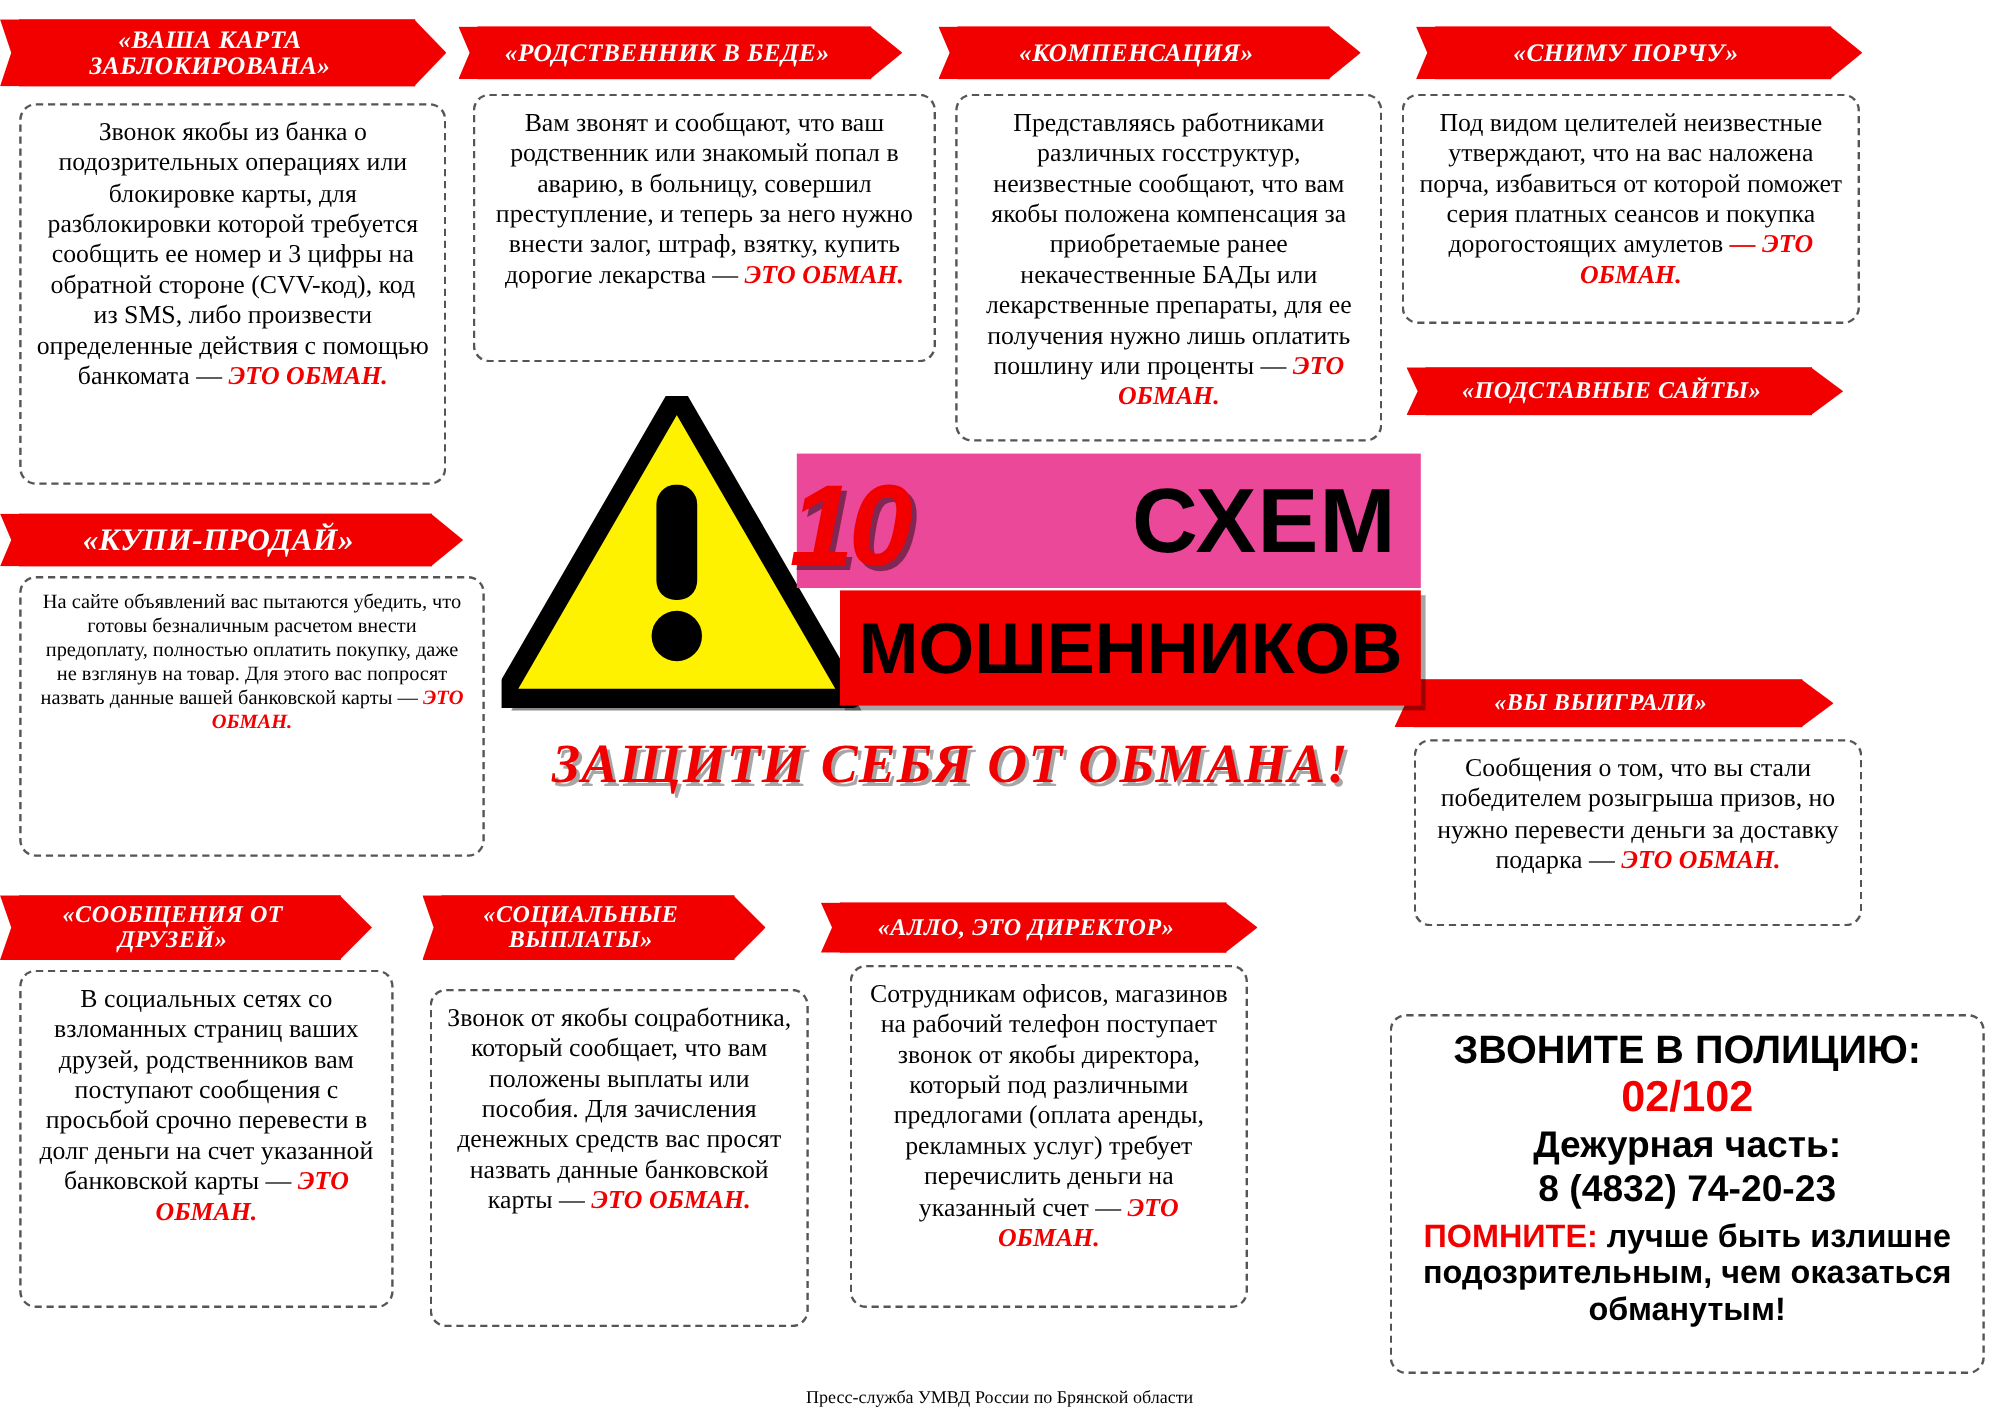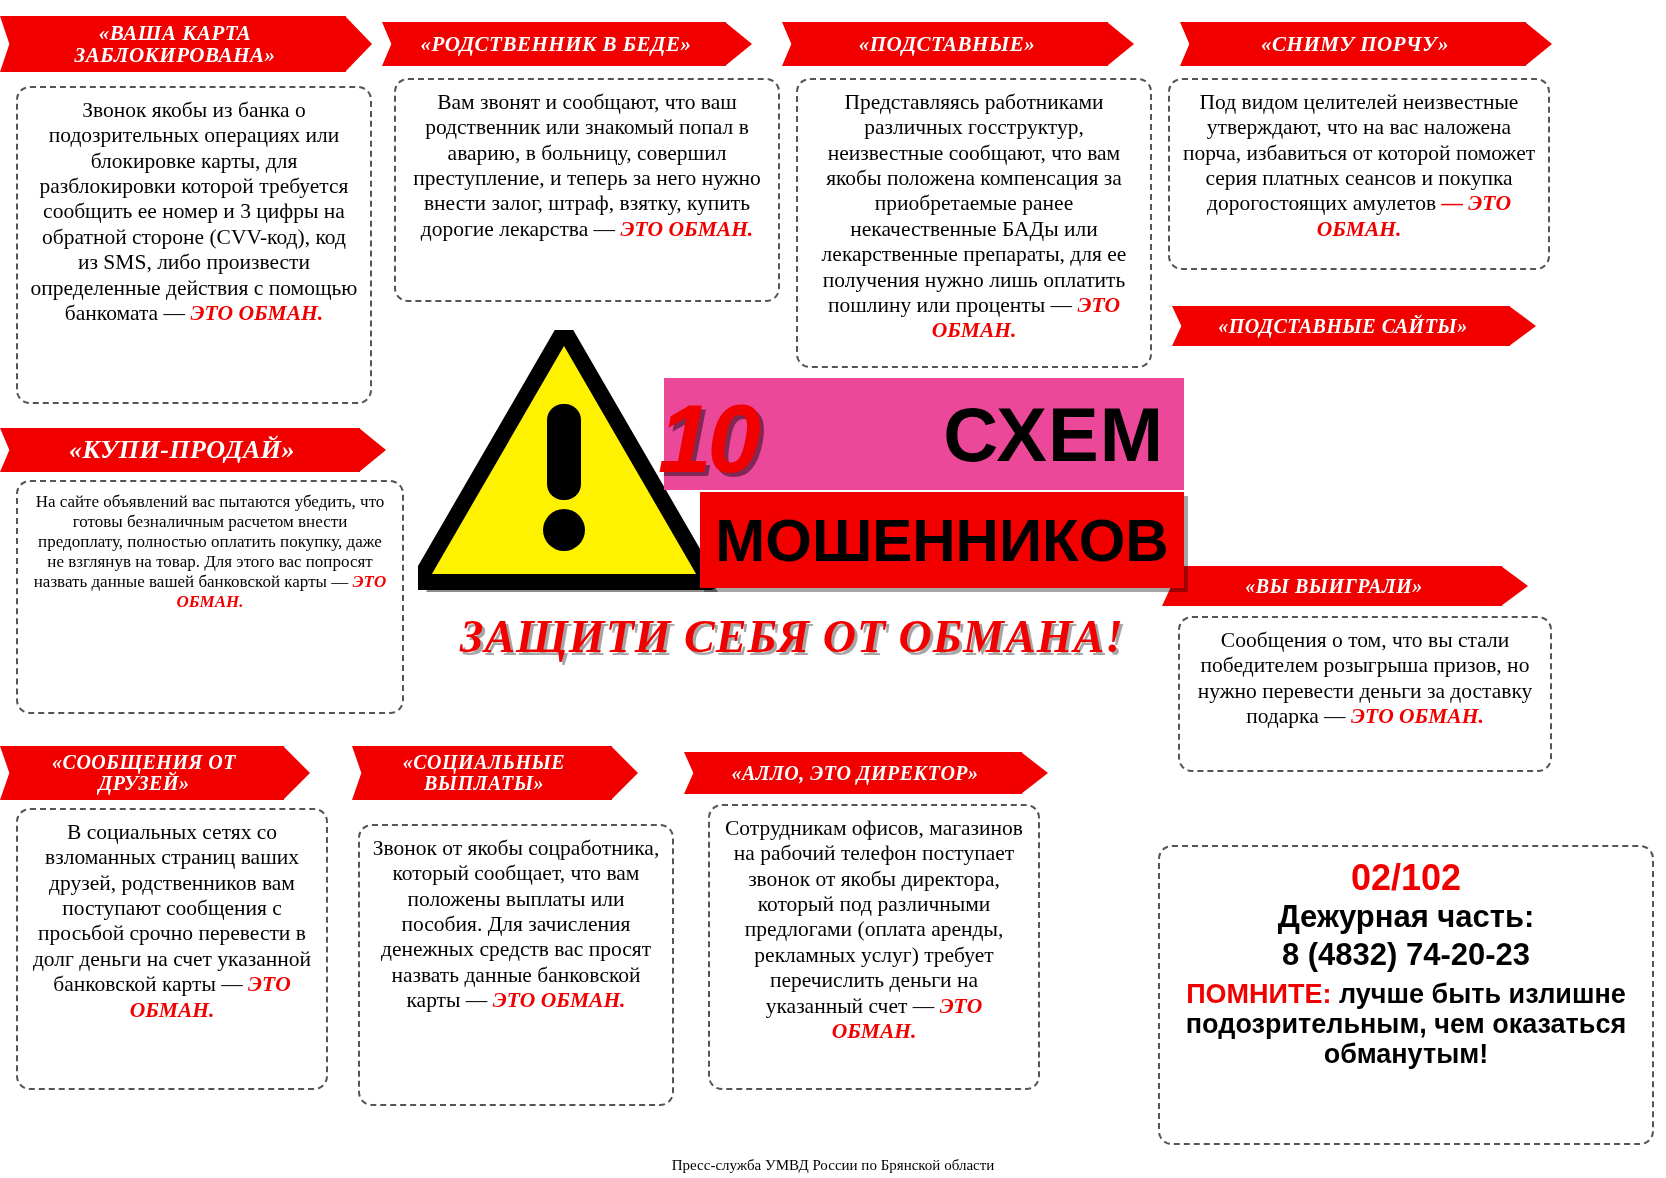--- a/index.html
+++ b/index.html
@@ -225,21 +225,21 @@
   </div>
 
   <div class="ribbon" style="left:398px; top:22px; width:328px; height:44px; font-size:21px;">
     <span>«РОДСТВЕННИК В БЕДЕ»</span>
   </div>
   <div class="card" style="left:394px; top:78px; width:386px; height:224px; font-size:21.5px;">
     <span class="body"><span>Вам звонят и сообщают, что ваш родственник или знакомый попал в аварию, в больницу, совершил преступление, и теперь за него нужно внести залог, штраф, взятку, купить дорогие лекарства — </span><span class="em">ЭТО ОБМАН.</span></span>
   </div>
 
   <div class="ribbon" style="left:798px; top:22px; width:310px; height:44px; font-size:21px;">
-    <span>«ПОДСТАВНЫЕ»</span>
+    <span>«КОМПЕНСАЦИЯ»</span>
   </div>
   <div class="card" style="left:796px; top:78px; width:356px; height:290px; font-size:21.5px;">
     <span class="body"><span>Представляясь работниками различных госструктур, неизвестные сообщают, что вам якобы положена компенсация за приобретаемые ранее некачественные БАДы или лекарственные препараты, для ее получения нужно лишь оплатить пошлину или проценты — </span><span class="em">ЭТО ОБМАН.</span></span>
   </div>
 
   <div class="ribbon" style="left:1196px; top:22px; width:330px; height:44px; font-size:21px;">
     <span>«СНИМУ ПОРЧУ»</span>
   </div>
   <div class="card" style="left:1168px; top:78px; width:382px; height:192px; font-size:21.5px;">
     <span class="body"><span>Под видом целителей неизвестные утверждают, что на вас наложена порча, избавиться от которой поможет серия платных сеансов и покупка дорогостоящих амулетов </span><span class="em">— ЭТО ОБМАН.</span></span>
@@ -299,20 +299,21 @@
     </div>
     <div class="title-10">10</div>
     <div class="title-mosh">
       <span>МОШЕННИКОВ</span>
     </div>
   </div>
 
   <div class="slogan">ЗАЩИТИ СЕБЯ ОТ ОБМАНА!</div>
 
   <div class="police">
+    <div class="l1">ЗВОНИТЕ В ПОЛИЦИЮ:</div>
     <div class="l2">02/102</div>
     <div class="l3">Дежурная часть:</div>
     <div class="l4">8 (4832) 74-20-23</div>
     <div class="remember"><b>ПОМНИТЕ:</b><span> лучше быть излишне подозрительным, чем оказаться обманутым!</span></div>
   </div>
 
   <div class="footer">Пресс-служба УМВД России по Брянской области</div>
 
 </div>
 

